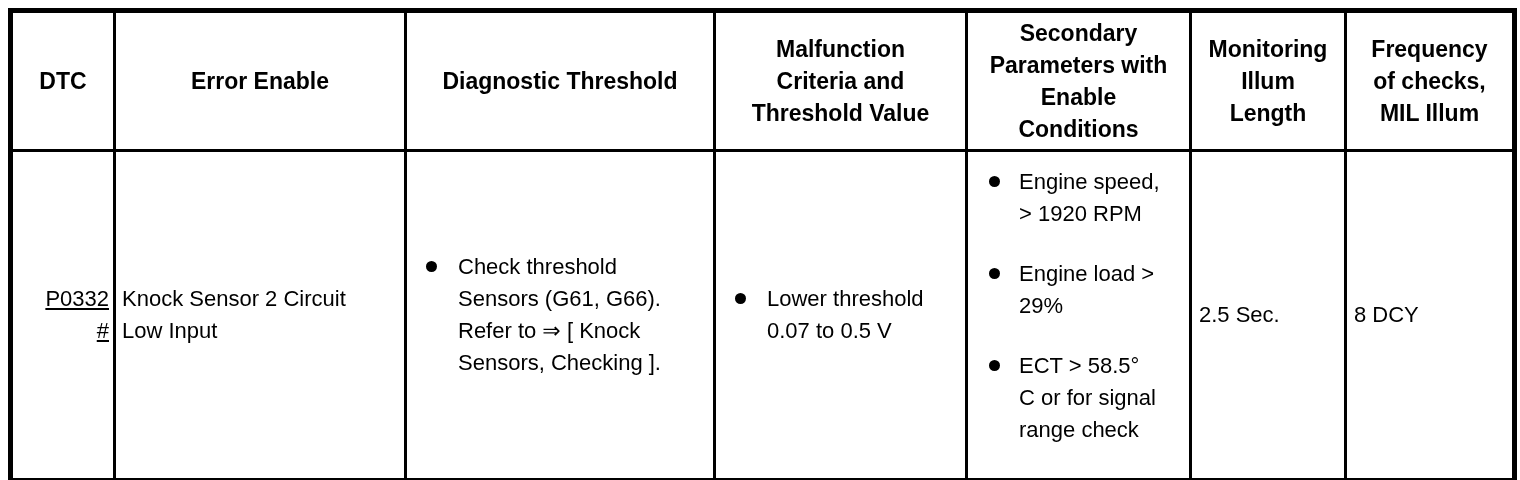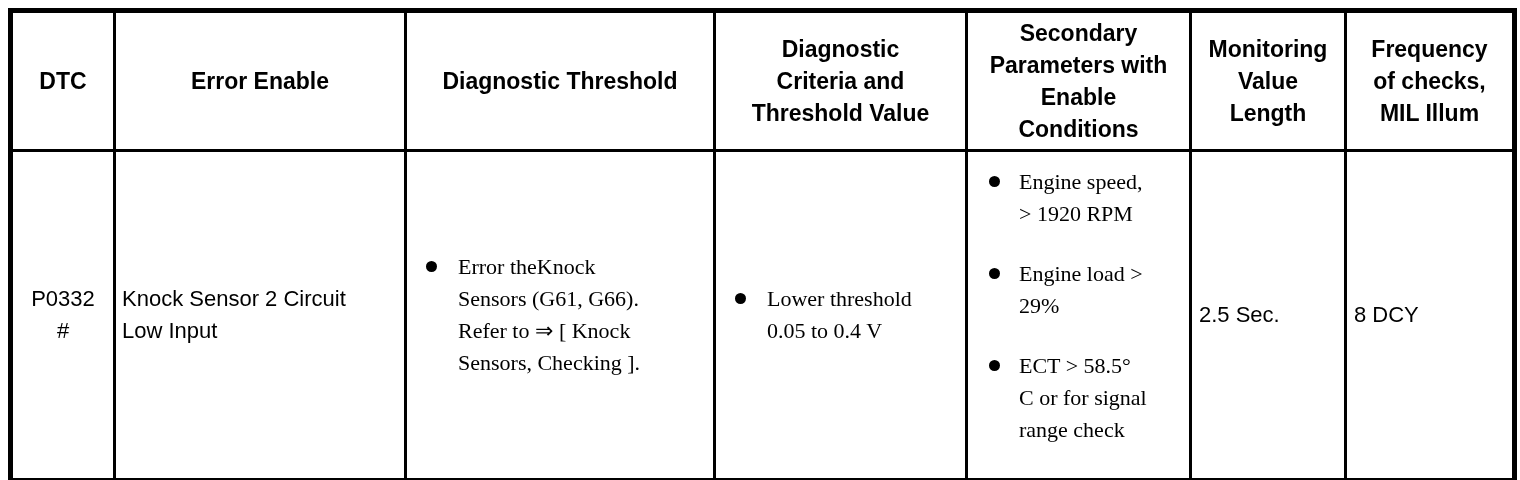--- a/index.html
+++ b/index.html
@@ -41,29 +41,28 @@
     padding: 4px 6px;
     height: 125px;
   }
   td {
     font-size: 22px;
     line-height: 32px;
     vertical-align: middle;
     padding: 4px 4px;
   }
   .pre { white-space: pre-line; }
-  td.cell-dtc { text-align: center; }
+  td.cell-dtc { text-align: right; text-decoration: underline; }
   td.cell-error { padding-left: 6px; }
   .bullet-item {
     display: flex;
     gap: 21px;
     align-items: flex-start;
     margin-left: 15px;
     margin-right: 2px;
-    font-family: Liberation Serif, serif;
   }
   .bullet-dot {
     flex: none;
     width: 11px;
     height: 11px;
     border-radius: 50%;
     background: #000000;
     margin-top: 10px;
   }
   td.cell-secondary { vertical-align: top; padding-top: 14px; }
@@ -82,55 +81,55 @@
       <col style="width:252px">
       <col style="width:224px">
       <col style="width:155px">
       <col style="width:169px">
     </colgroup>
     <thead>
       <tr>
         <th>DTC</th>
         <th>Error Enable</th>
         <th>Diagnostic Threshold</th>
-        <th>Diagnostic
+        <th>Malfunction
 Criteria and
 Threshold Value</th>
         <th>Secondary
 Parameters with
 Enable
 Conditions</th>
         <th>Monitoring
-Value
+Illum
 Length</th>
         <th>Frequency
 of checks,
 MIL Illum</th>
       </tr>
     </thead>
     <tbody>
       <tr>
         <td class="cell-dtc pre">P0332
 #</td>
         <td class="cell-error pre">Knock Sensor 2 Circuit
 Low Input</td>
         <td class="cell-diagnostic">
           <div class="bullet-item">
             <span class="bullet-dot"></span>
-            <span class="pre">Error theKnock
+            <span class="pre">Check threshold
 Sensors (G61, G66).
 Refer to ⇒ [ Knock
 Sensors, Checking ].</span>
           </div>
         </td>
         <td class="cell-malfunction">
           <div class="bullet-item">
             <span class="bullet-dot"></span>
             <span class="pre">Lower threshold
-0.05 to 0.4 V</span>
+0.07 to 0.5 V</span>
           </div>
         </td>
         <td class="cell-secondary">
           <div class="bullet-item">
             <span class="bullet-dot"></span>
             <span class="pre">Engine speed,
 &gt; 1920 RPM</span>
           </div>
           <div class="bullet-item">
             <span class="bullet-dot"></span>

